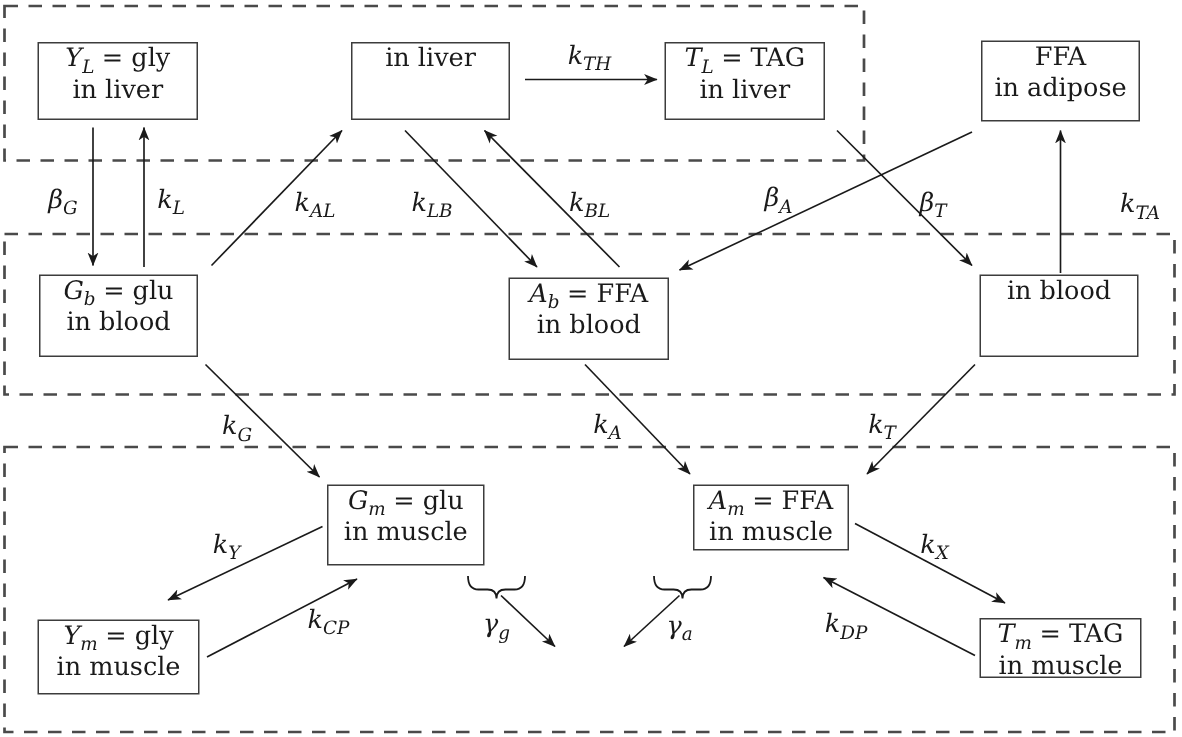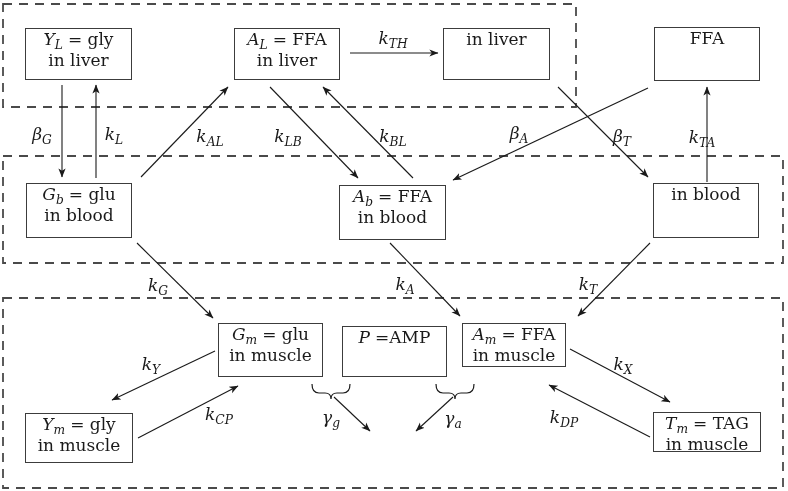--- a/index.html
+++ b/index.html
@@ -74,30 +74,31 @@
     <path stroke-width="1.2" d="M312,384 Q312,393 319,393 L325,393 Q331,393 331,399 Q331,393 337,393 L343,393 Q350,393 350,384"></path>
     <path stroke-width="1.2" d="M436,384 Q436,393 443,393 L449,393 Q455,393 455,399 Q455,393 461,393 L467,393 Q474,393 474,384"></path>
   </svg>
 
   <div class="node" style="left:25px;top:28px;width:107px;height:52px">
     <div><span class="v">Y</span><sub>L</sub><span class="r">= gly</span></div>
     <div>in liver</div>
   </div>
 
   <div class="node" style="left:234px;top:28px;width:106px;height:52px">
-    <div><span class="v">A</span><sub>L</sub><span class="r">= FFA</span></div>
     <div>in liver</div>
   </div>
 
   <div class="node" style="left:443px;top:28px;width:107px;height:52px">
+    <div><span class="v">T</span><sub>L</sub><span class="r">= TAG</span></div>
     <div>in liver</div>
   </div>
 
   <div class="node" style="left:654px;top:27px;width:106px;height:54px">
     <div>FFA</div>
+    <div>in adipose</div>
   </div>
 
   <div class="node" style="left:26px;top:183px;width:106px;height:55px">
     <div><span class="v">G</span><sub>b</sub><span class="r">= glu</span></div>
     <div>in blood</div>
   </div>
 
   <div class="node" style="left:339px;top:185px;width:107px;height:55px">
     <div><span class="v">A</span><sub>b</sub><span class="r">= FFA</span></div>
     <div>in blood</div>
@@ -105,23 +106,20 @@
 
   <div class="node" style="left:653px;top:183px;width:106px;height:55px">
     <div>in blood</div>
   </div>
 
   <div class="node" style="left:218px;top:323px;width:105px;height:54px">
     <div><span class="v">G</span><sub>m</sub><span class="r">= glu</span></div>
     <div>in muscle</div>
   </div>
 
-  <div class="node" style="left:342px;top:326px;width:105px;height:51px">
-    <div><span class="v">P</span><span class="r">=AMP</span></div>
-  </div>
 
   <div class="node" style="left:462px;top:323px;width:104px;height:44px">
     <div><span class="v">A</span><sub>m</sub><span class="r">= FFA</span></div>
     <div>in muscle</div>
   </div>
 
   <div class="node" style="left:25px;top:413px;width:108px;height:50px">
     <div><span class="v">Y</span><sub>m</sub><span class="r">= gly</span></div>
     <div>in muscle</div>
   </div>
@@ -133,21 +131,21 @@
   </div>
 
   <div class="lbl" style="left:42px;top:134px"><span class="b">β</span><sub>G</sub></div>
   <div class="lbl" style="left:114px;top:134px"><span class="b">k</span><sub>L</sub></div>
   <div class="lbl" style="left:210px;top:136px"><span class="b">k</span><sub>AL</sub></div>
   <div class="lbl" style="left:288px;top:136px"><span class="b">k</span><sub>LB</sub></div>
   <div class="lbl" style="left:393px;top:136px"><span class="b">k</span><sub>BL</sub></div>
   <div class="lbl" style="left:393px;top:38px"><span class="b">k</span><sub>TH</sub></div>
   <div class="lbl" style="left:519px;top:133px"><span class="b">β</span><sub>A</sub></div>
   <div class="lbl" style="left:622px;top:136px"><span class="b">β</span><sub>T</sub></div>
-  <div class="lbl" style="left:702px;top:137px"><span class="b">k</span><sub>TA</sub></div>
+  <div class="lbl" style="left:760px;top:137px"><span class="b">k</span><sub>TA</sub></div>
   <div class="lbl" style="left:158px;top:285px"><span class="b">k</span><sub>G</sub></div>
   <div class="lbl" style="left:405px;top:284px"><span class="b">k</span><sub>A</sub></div>
   <div class="lbl" style="left:588px;top:284px"><span class="b">k</span><sub>T</sub></div>
   <div class="lbl" style="left:151px;top:364px"><span class="b">k</span><sub>Y</sub></div>
   <div class="lbl" style="left:219px;top:414px"><span class="b">k</span><sub>CP</sub></div>
   <div class="lbl" style="left:331px;top:417px"><span class="b">γ</span><sub>g</sub></div>
   <div class="lbl" style="left:453px;top:418px"><span class="b">γ</span><sub>a</sub></div>
   <div class="lbl" style="left:623px;top:364px"><span class="b">k</span><sub>X</sub></div>
   <div class="lbl" style="left:564px;top:417px"><span class="b">k</span><sub>DP</sub></div>
 

